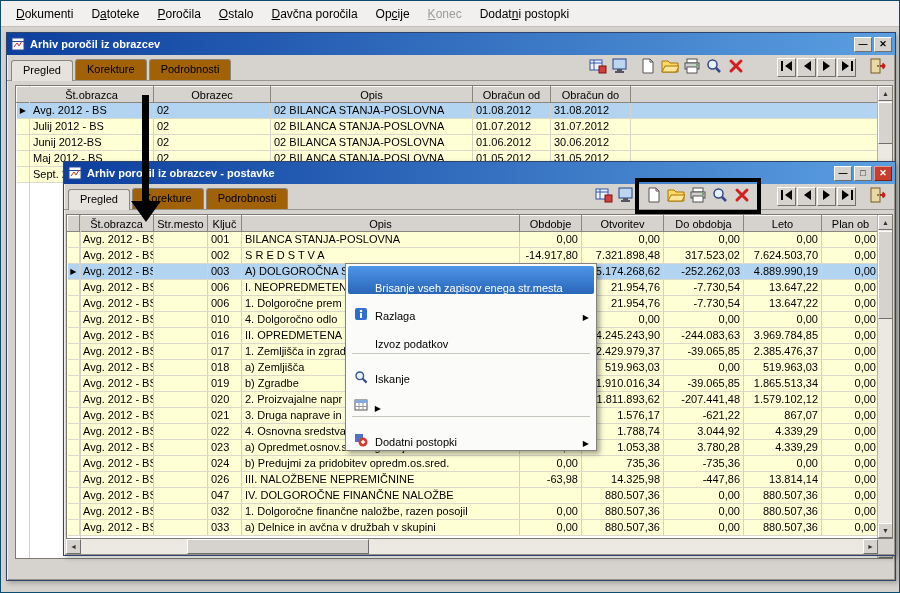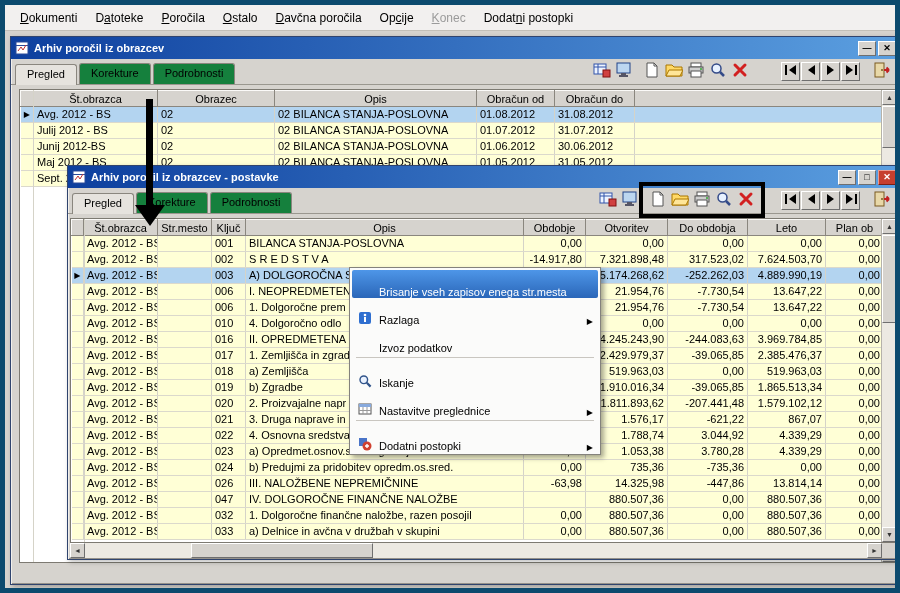--- a/index.html
+++ b/index.html
@@ -1,18 +1,18 @@
 <!DOCTYPE html>
 <html><head>
 <meta charset="utf-8">
 <style>
   * { margin:0; padding:0; box-sizing:border-box; }
   body { font-family:"Liberation Sans", sans-serif; font-size:11px; color:#000; background:#999; }
   .screen { position:relative; width:900px; height:593px; background:var(--chrome,#d6d3ce);
-            border:5px solid #0c4a6e; overflow:hidden; }
+            border:1px solid #0c4a6e; overflow:hidden; }
 
   
   .menubar { position:absolute; left:0; top:0; width:898px; height:26px; background:#f2f0ef;
              border-bottom:1px solid #c2bfb8; display:flex; align-items:center; padding-left:6px; font-size:12px; }
   .mitem { padding:4px 9px; cursor:default; }
   .mitem.disabled { color:#9b9b9b; }
   .mitem u { text-decoration:underline; }
 
   
   .win { position:absolute; background:var(--chrome,#d6d3ce); border:1px solid #30446e;
@@ -23,21 +23,21 @@
   .titlebar .title { flex:1; white-space:nowrap; overflow:hidden; }
   .appicon { width:16px; height:16px; display:flex; align-items:center; justify-content:center; }
   .tbtns { display:flex; gap:2px; }
   .tbtn { width:18px; height:15px; background:#d6d3ce; border:1px solid; border-color:#fff #6f6f6f #6f6f6f #fff;
           display:flex; align-items:center; justify-content:center; font-size:9px; color:#000; cursor:default; }
   .win2 .tbtn.close { background:#c63f2e; color:#fff; border-color:#e89a90 #7a1f14 #7a1f14 #e89a90; }
 
   
   .tabrow { position:relative; height:26px; display:flex; align-items:flex-end; padding-left:4px;
             border-bottom:1px solid #9a978f; }
-  .tab { border:1px solid #8a867e; border-bottom:none; border-radius:3px 3px 0 0; background:#15803d;
+  .tab { border:1px solid #8a867e; border-bottom:none; border-radius:3px 3px 0 0; background:#a16207;
          padding:3px 11px 3px 11px; margin-right:2px; position:relative; }
   .tab.active { background:#e6e3de; padding-bottom:5px; top:1px; z-index:2; }
   .toolbar { position:absolute; right:6px; bottom:2px; display:flex; align-items:center; }
   .tgroup { display:flex; align-items:center; position:relative; }
   .tbtnflat { width:22px; height:22px; display:flex; align-items:center; justify-content:center; }
   .navbtn { width:19px; height:19px; margin-right:1px; background:#d6d3ce; border:1px solid;
             border-color:#fff #6f6f6f #6f6f6f #fff; display:flex; align-items:center; justify-content:center; }
   .sp6{width:6px}.sp10{width:10px}.sp24{width:24px}.sp30{width:30px}
   .anno-rect { position:absolute; left:-8px; top:-7px; width:calc(100% + 16px); height:36px;
                border:4px solid #000; pointer-events:none; z-index:6; }
@@ -716,21 +716,20 @@
         <span class="arrow"></span>
       </div>
       <div class="mi">
         <span class="ic">
           <svg width="14" height="14">
             <rect x="1" y="2" width="12" height="10" fill="#fff" stroke="#555"></rect>
             <rect x="1" y="2" width="12" height="3" fill="#88aadd"></rect>
             <path d="M5 5v7M9 5v7M1 8.5h12" stroke="#999"></path>
           </svg>
         </span>
-        <span class="lbl">Nastavitve preglednice</span>
         <span class="arrow">▶</span>
       </div>
       <div class="msep"></div>
       <div class="mi">
         <span class="ic">
           <svg width="14" height="14">
             <rect x="1" y="1" width="8" height="8" fill="#4a74c8"></rect>
             <circle cx="9" cy="9" r="4.5" fill="#d04030"></circle>
             <path d="M7 9h4M9 7v4" stroke="#fff" stroke-width="1.4"></path>
           </svg>

